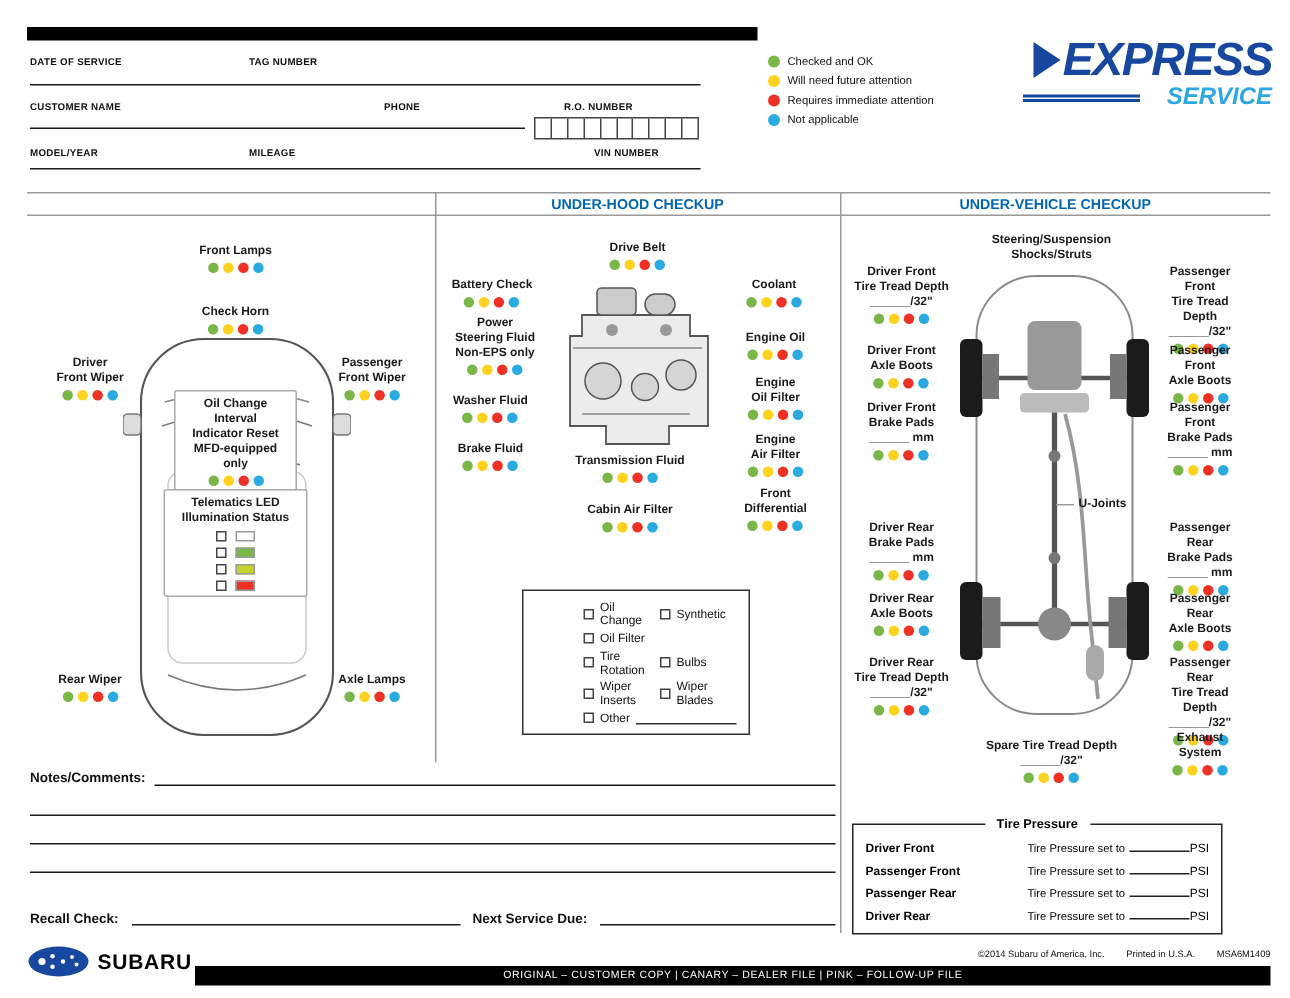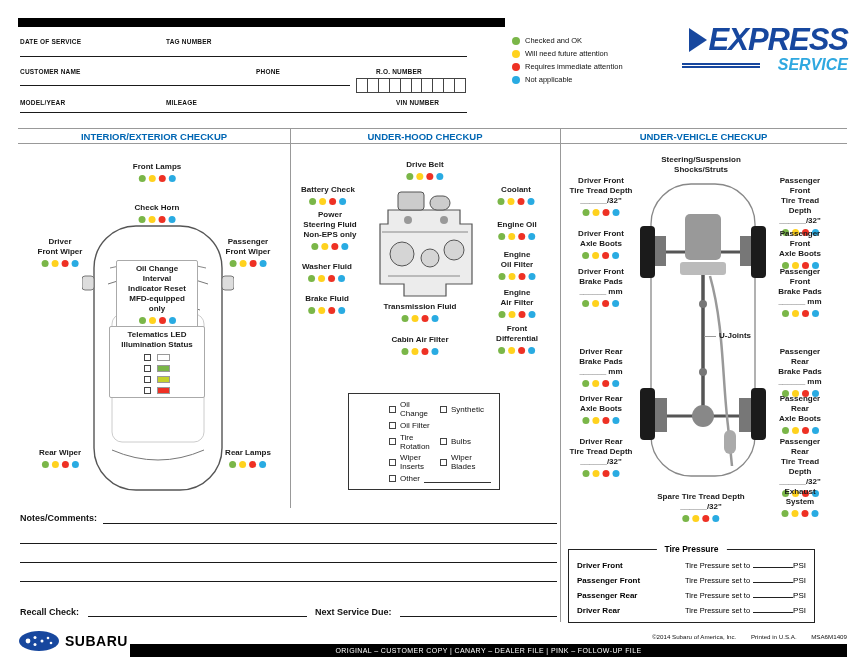--- a/index.html
+++ b/index.html
@@ -108,21 +108,20 @@
       <span class="ex-text">EXPRESS</span>
     </div>
     <div class="sv-row">
       <span class="sv-lines"></span>
       <span class="sv-text">SERVICE</span>
     </div>
   </div>
 
   <div class="grayline" style="left:18px;top:128px;width:829px"></div>
   <div class="grayline" style="left:18px;top:143px;width:829px"></div>
-  <div class="colhead" style="left:18px;top:131px;width:272px">INTERIOR/EXTERIOR CHECKUP</div>
   <div class="colhead" style="left:290px;top:131px;width:270px">UNDER-HOOD CHECKUP</div>
   <div class="colhead" style="left:560px;top:131px;width:287px">UNDER-VEHICLE CHECKUP</div>
   <div class="vline" style="left:290px;top:128px;height:380px"></div>
   <div class="vline" style="left:560px;top:128px;height:494px"></div>
 
   <svg class="abs" style="left:82px;top:218px" width="152" height="280" viewBox="0 0 152 280">
     <rect x="12" y="8" width="128" height="264" rx="42" fill="none" stroke="#555" stroke-width="1.4"></rect>
     <path d="M28,50 Q76,36 124,50" fill="none" stroke="#888" stroke-width="1"></path>
     <path d="M26,66 Q76,48 126,66" fill="none" stroke="#777" stroke-width="1"></path>
     <path d="M34,92 Q76,76 118,92" fill="none" stroke="#777" stroke-width="1"></path>
@@ -208,21 +207,21 @@
   <div class="item" style="left:60px;top:448px">
     <div class="lbl">Rear Wiper</div>
     <div class="dots">
         <span class="dot" style="background: rgb(122, 182, 72);"></span>
         <span class="dot" style="background: rgb(255, 210, 30);"></span>
         <span class="dot" style="background: rgb(238, 49, 36);"></span>
         <span class="dot" style="background: rgb(41, 171, 226);"></span>
       </div>
   </div>
   <div class="item" style="left:248px;top:448px">
-    <div class="lbl">Rear Lamps</div>
+    <div class="lbl">Axle Lamps</div>
     <div class="dots">
         <span class="dot" style="background: rgb(122, 182, 72);"></span>
         <span class="dot" style="background: rgb(255, 210, 30);"></span>
         <span class="dot" style="background: rgb(238, 49, 36);"></span>
         <span class="dot" style="background: rgb(41, 171, 226);"></span>
       </div>
   </div>
 
   <svg class="abs" style="left:368px;top:180px" width="112" height="122" viewBox="0 0 112 122">
     <path d="M20,30 h72 v14 h12 v60 h-26 v12 h-42 v-12 H12 V44 h8 z" fill="#ececec" stroke="#555" stroke-width="1.2"></path>

